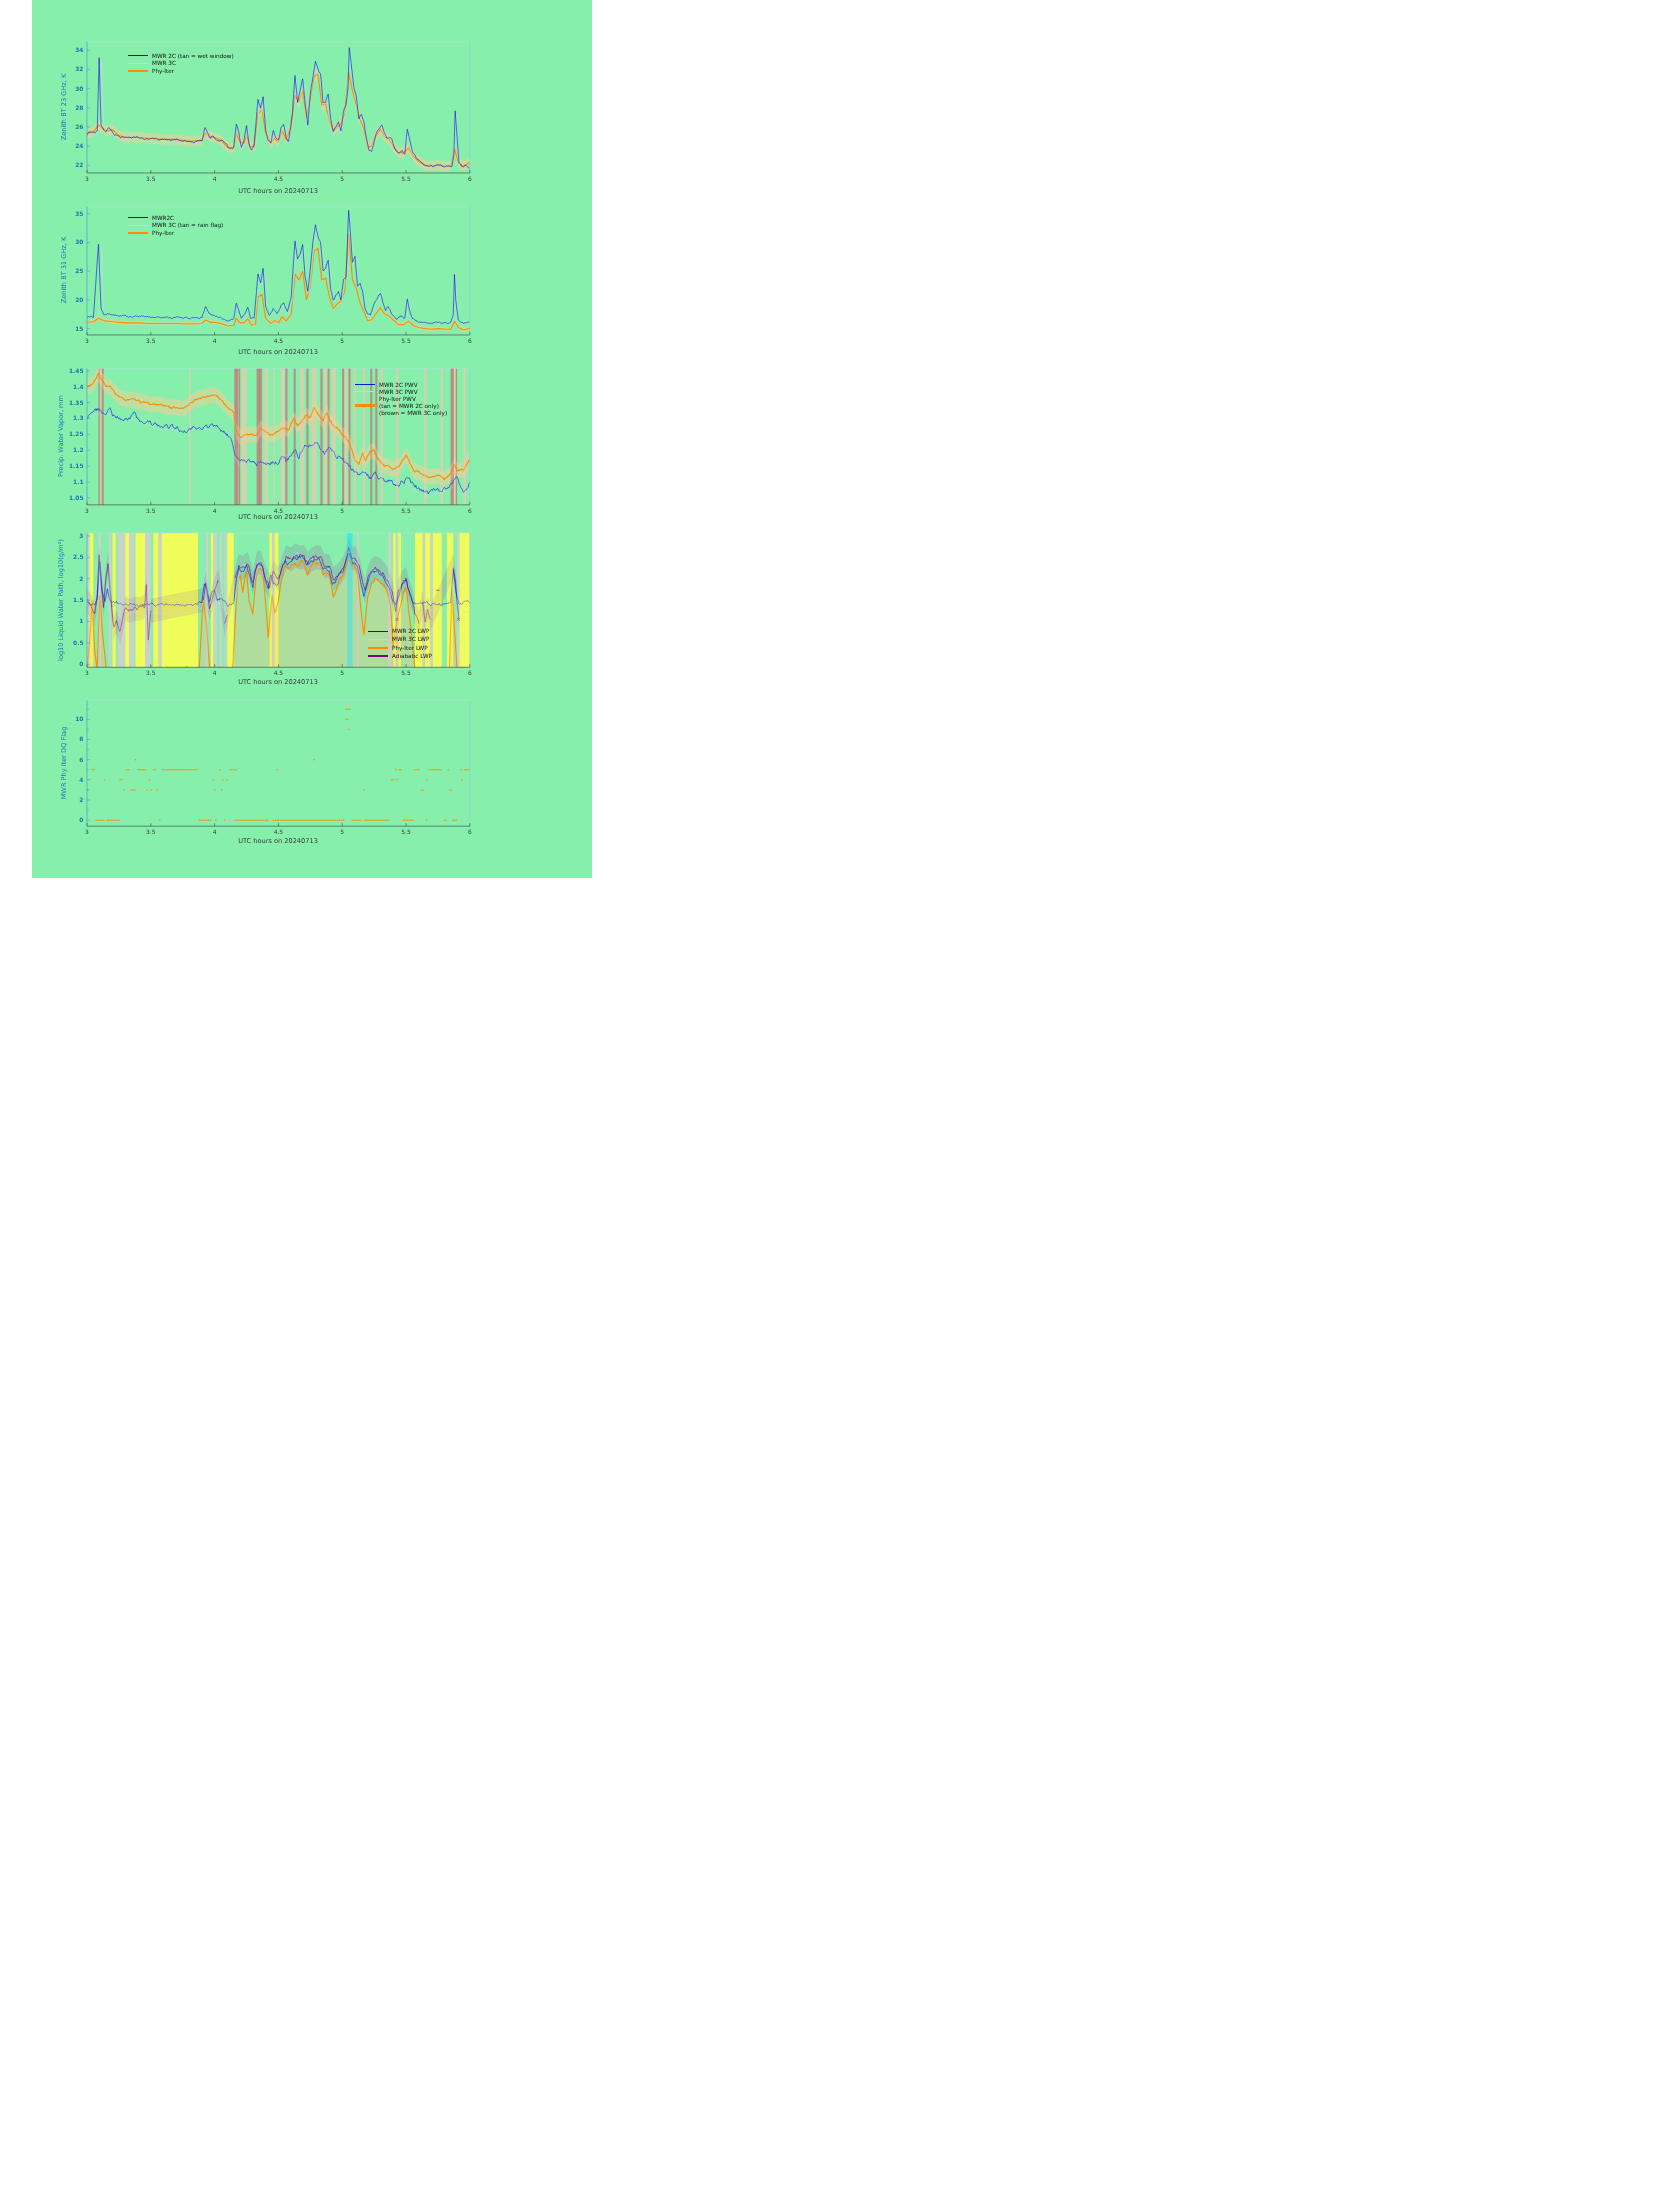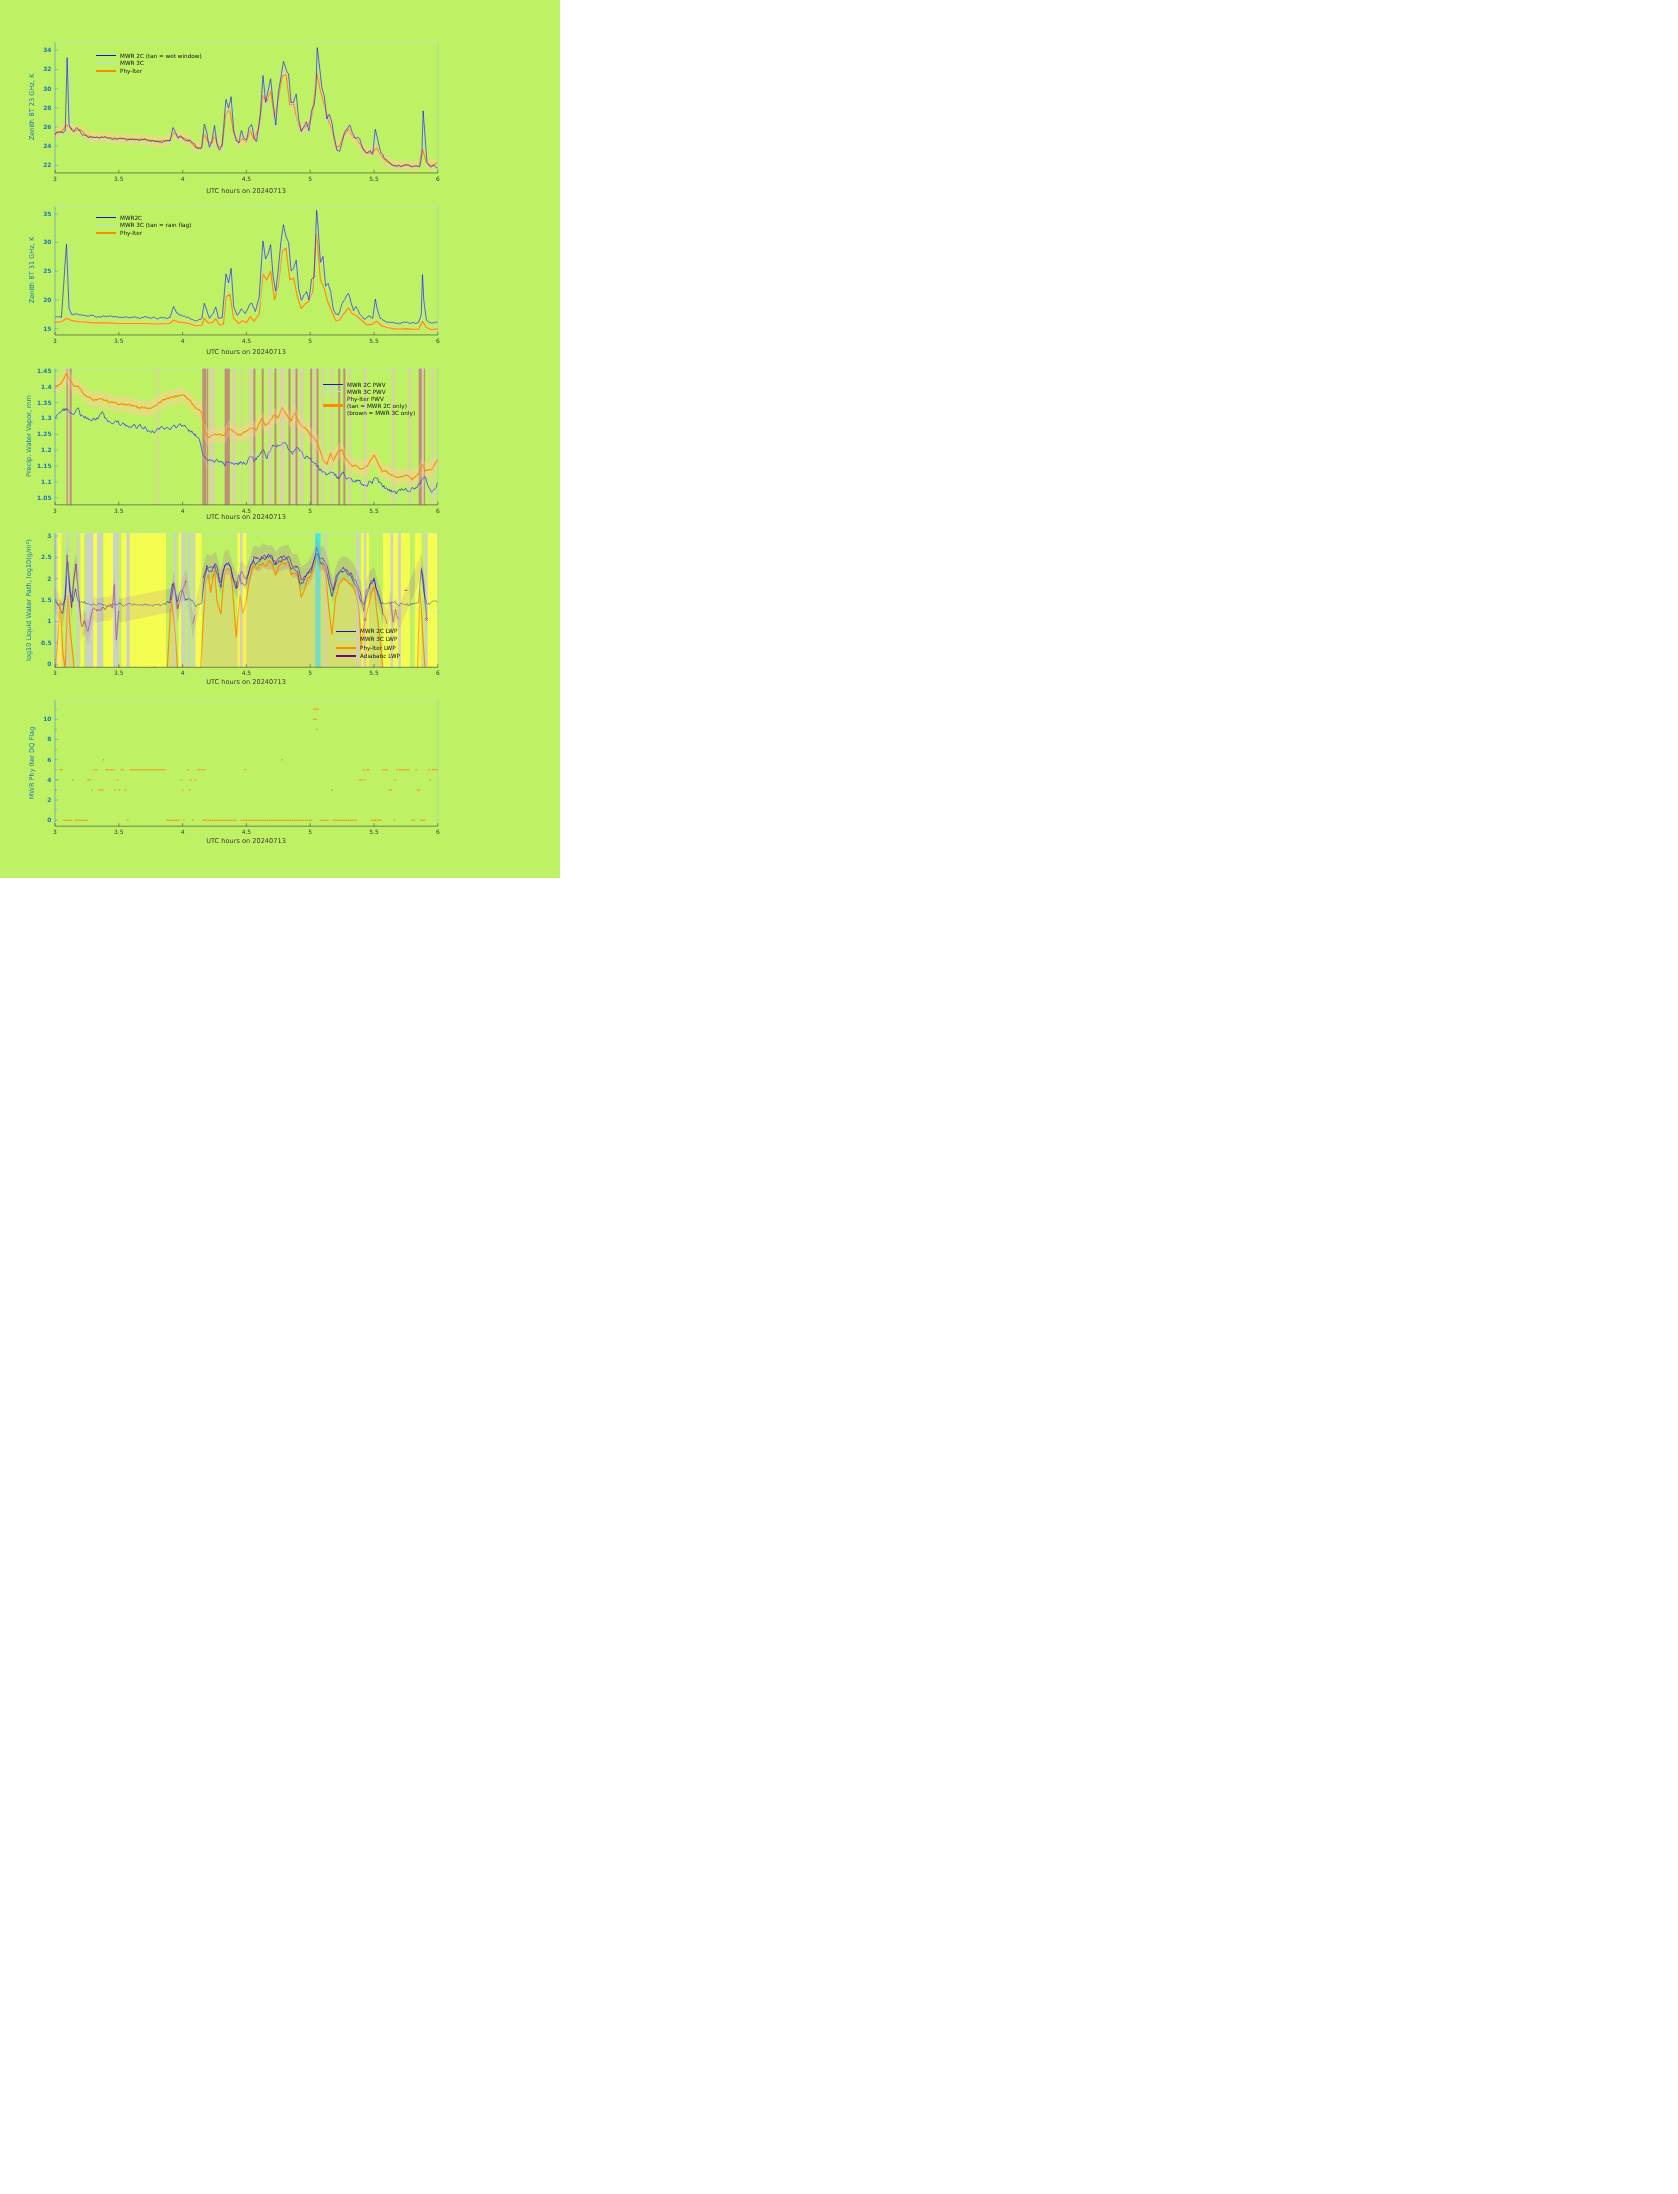--- a/index.html
+++ b/index.html
@@ -1,17 +1,17 @@
 <!DOCTYPE html>
 <html style="font-size:7px"><head>
 <meta charset="utf-8">
 <style>
   html,body{margin:0;padding:0;background:#fff;}
-  .fig{position:relative;width:560px;height:878px;background:#bef264;overflow:hidden;
-       font-family:"DejaVu Sans","Liberation Sans",sans-serif;}
+  .fig{position:relative;width:560px;height:878px;background:#86efac;overflow:hidden;
+       font-family:"DejaVu Sans","Liberation Sans",sans-serif;margin-left:32px;}
   svg{position:absolute;left:0;top:0;}
   svg text{font-family:"DejaVu Sans","Liberation Sans",sans-serif;}
   .ylab{position:absolute;color:#1777b9;font-size:6.6px;white-space:nowrap;
         transform:translate(-50%,-50%) rotate(-90deg);}
   .xlab{position:absolute;color:#3a3a3a;font-size:6.6px;white-space:nowrap;transform:translateX(-50%);left:246px;}
   .legend{position:absolute;font-size:5.7px;color:#111;}
   .lrow{display:flex;align-items:center;height:7.5px;white-space:nowrap;}
   .lg3 .lrow{height:7px;}
   .lg4 .lrow{height:8.3px;}
   .sw{display:inline-block;width:20px;margin-right:4px;flex:0 0 auto;}

